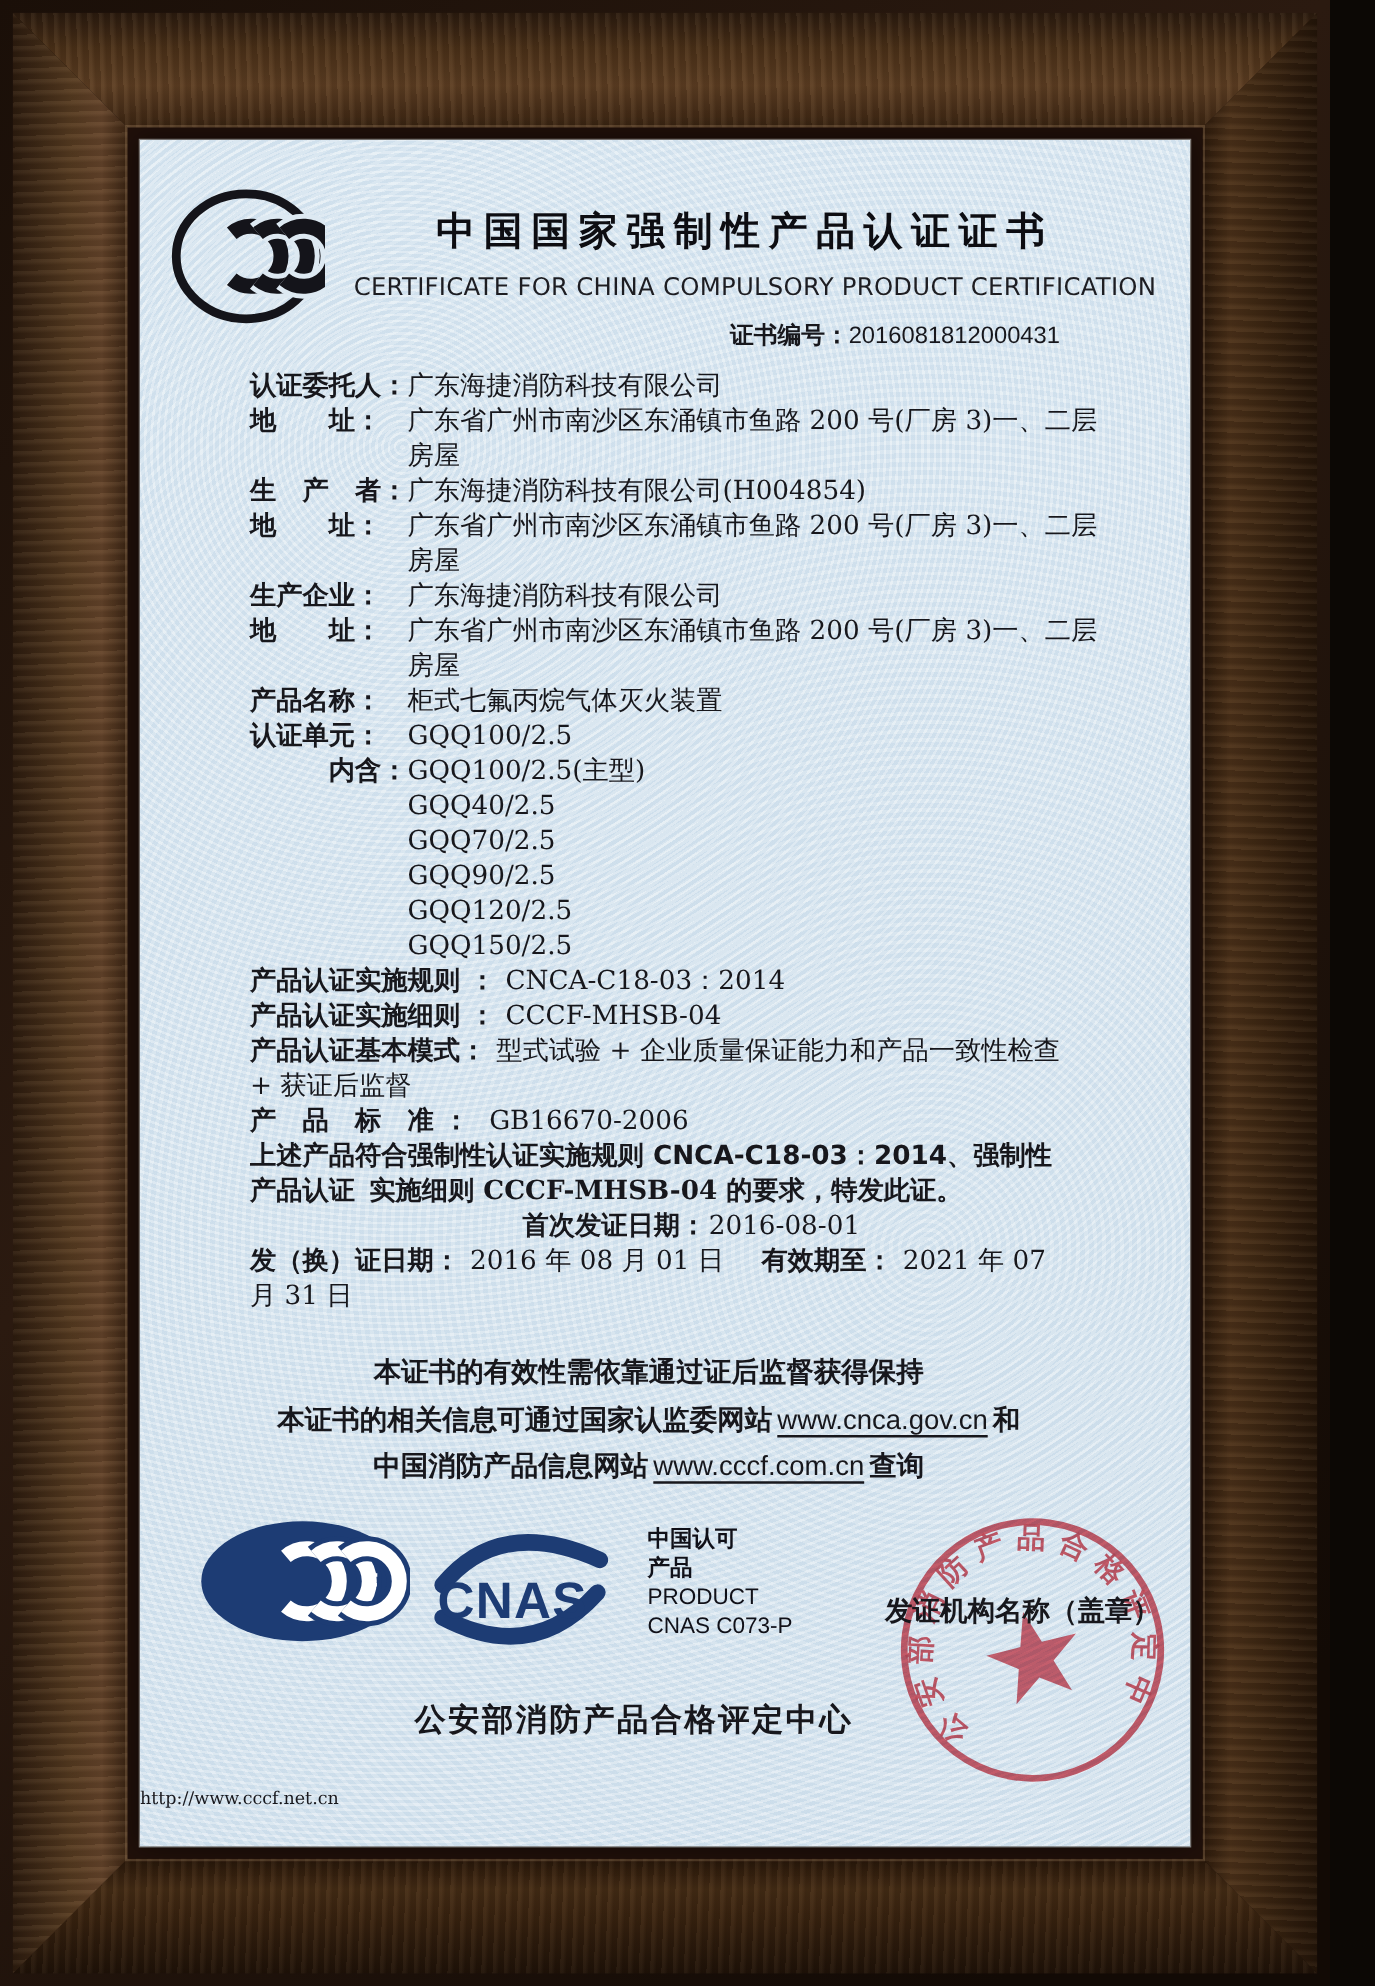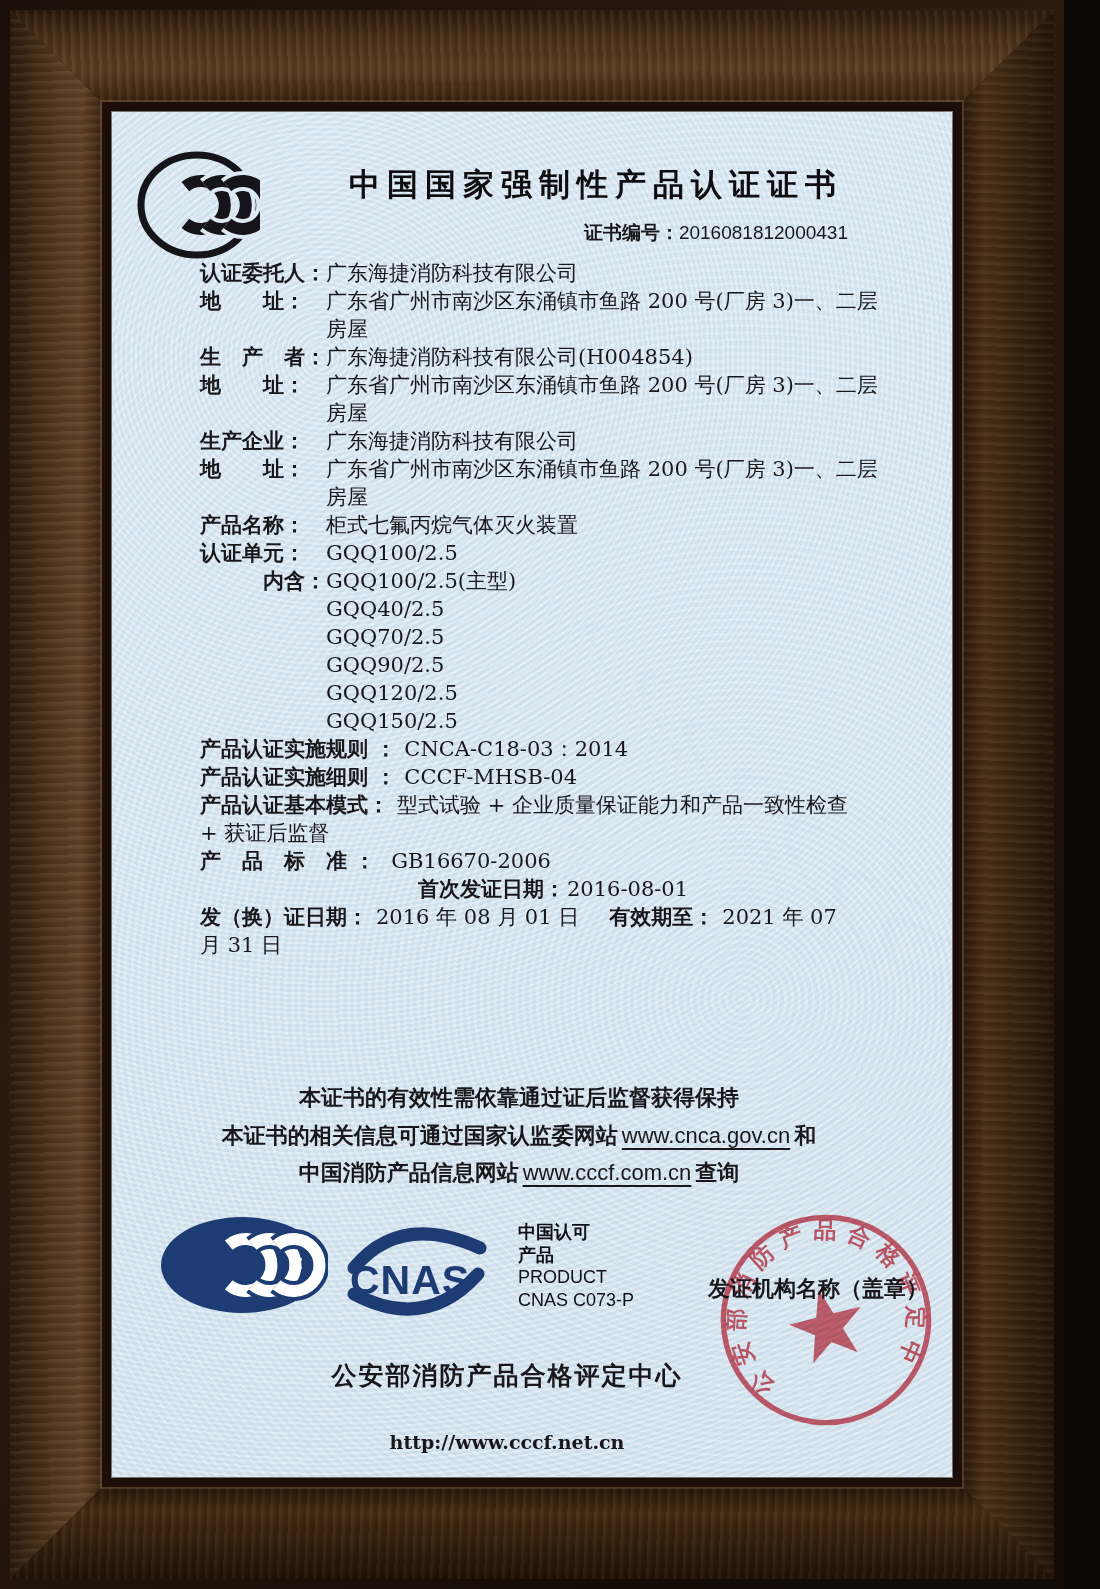--- a/index.html
+++ b/index.html
@@ -71,22 +71,22 @@
     color:#101018;font-weight:700;}
   .cnas-caption .en{font-weight:400;font-family:"Liberation Sans","DejaVu Sans",sans-serif;}
   .issuer-label{position:absolute;left:596px;top:1162px;font-size:22px;font-weight:700;z-index:3;}
   .seal{position:absolute;left:606px;top:1100px;width:216px;height:216px;z-index:2;
     mix-blend-mode:multiply;opacity:.92;transform:rotate(-14deg);}
   .org-name{position:absolute;left:0;right:50px;top:1247px;text-align:center;
     font-size:25px;font-weight:700;letter-spacing:2px;}
   .addr{position:absolute;left:0;right:50px;top:1291px;text-align:center;font-size:17px;
     font-family:"DejaVu Serif","Liberation Serif",serif;color:#26262c;}
   .addr .post{margin-left:46px;}
-  .site{position:absolute;left:0;right:50px;top:1319px;text-align:center;font-size:19px;
-    font-weight:700;font-family:"DejaVu Serif","Liberation Serif",serif;}
+  .site{position:absolute;left:0;right:50px;top:1319px;text-align:left;font-size:14px;
+    font-weight:400;font-family:"DejaVu Serif","Liberation Serif",serif;}
 </style>
 </head>
 <body>
 
 <div class="scene">
   <div class="faces">
     <div class="face face-top"></div>
     <div class="face face-bottom"></div>
     <div class="face face-left"></div>
     <div class="face face-right"></div>
@@ -98,20 +98,21 @@
     <svg class="ccc-mark" width="126" height="114" viewBox="0 0 126 114">
       <ellipse cx="63" cy="57" rx="56" ry="50" fill="none" stroke="#14141a" stroke-width="7"></ellipse>
       <path d="M51.4,75.4 A24,24 0 1 0 51.4,38.6" fill="none" stroke="#14141a" stroke-width="12"></path>
       <path d="M72.4,75.4 A24,24 0 1 0 72.4,38.6" fill="none" stroke="#dde9f2" stroke-width="20"></path>
       <path d="M72.4,75.4 A24,24 0 1 0 72.4,38.6" fill="none" stroke="#14141a" stroke-width="12"></path>
       <path d="M93.4,75.4 A24,24 0 1 0 93.4,38.6" fill="none" stroke="#dde9f2" stroke-width="20"></path>
       <path d="M93.4,75.4 A24,24 0 1 0 93.4,38.6" fill="none" stroke="#14141a" stroke-width="12"></path>
     </svg>
 
     <div class="title">中国国家强制性产品认证证书</div>
+    <div class="subtitle">CERTIFICATE FOR CHINA COMPULSORY PRODUCT CERTIFICATION</div>
     <div class="certno">
       <span>证书编号：</span><span class="num">2016081812000431</span>
     </div>
 
     <div class="rows">
       <div class="row">
         <div class="lbl">认证委托人：</div>
         <div class="val"><span class="v1">广东海捷消防科技有限公司</span><div class="v2"></div></div>
       </div>
       <div class="row">
@@ -172,20 +173,24 @@
         <span class="plbl">产品认证实施规则 ：</span><span class="pval">CNCA-C18-03：2014</span>
       </div>
       <div class="para">
         <span class="plbl">产品认证实施细则 ：</span><span class="pval">CCCF-MHSB-04</span>
       </div>
       <div class="para">
         <span class="plbl">产品认证基本模式：</span><span class="pval">型式试验 + 企业质量保证能力和产品一致性检查 + 获证后监督</span>
       </div>
       <div class="para">
         <span class="plbl">产　品　标　准 ：</span><span class="pval" style="margin-left:16px">GB16670-2006</span>
+      </div>
+      <div class="para statement">
+        <span class="plbl">上述产品符合强制性认证实施规则 CNCA-C18-03：2014、强制性产品认证</span>
+        <span class="pval">实施细则 CCCF-MHSB-04 的要求，特发此证。</span>
       </div>
       <div class="para first-issue">
         <span class="plbl">首次发证日期：</span><span class="pval" style="margin-left:2px">2016-08-01</span>
       </div>
       <div class="para">
         <span class="plbl">发（换）证日期：</span><span class="pval">2016 年 08 月 01 日</span><span class="gap"></span><span class="plbl">有效期至：</span><span class="pval">2021 年 07 月 31 日</span>
       </div>
     </div>
 
     <div class="note note1">本证书的有效性需依靠通过证后监督获得保持</div>

